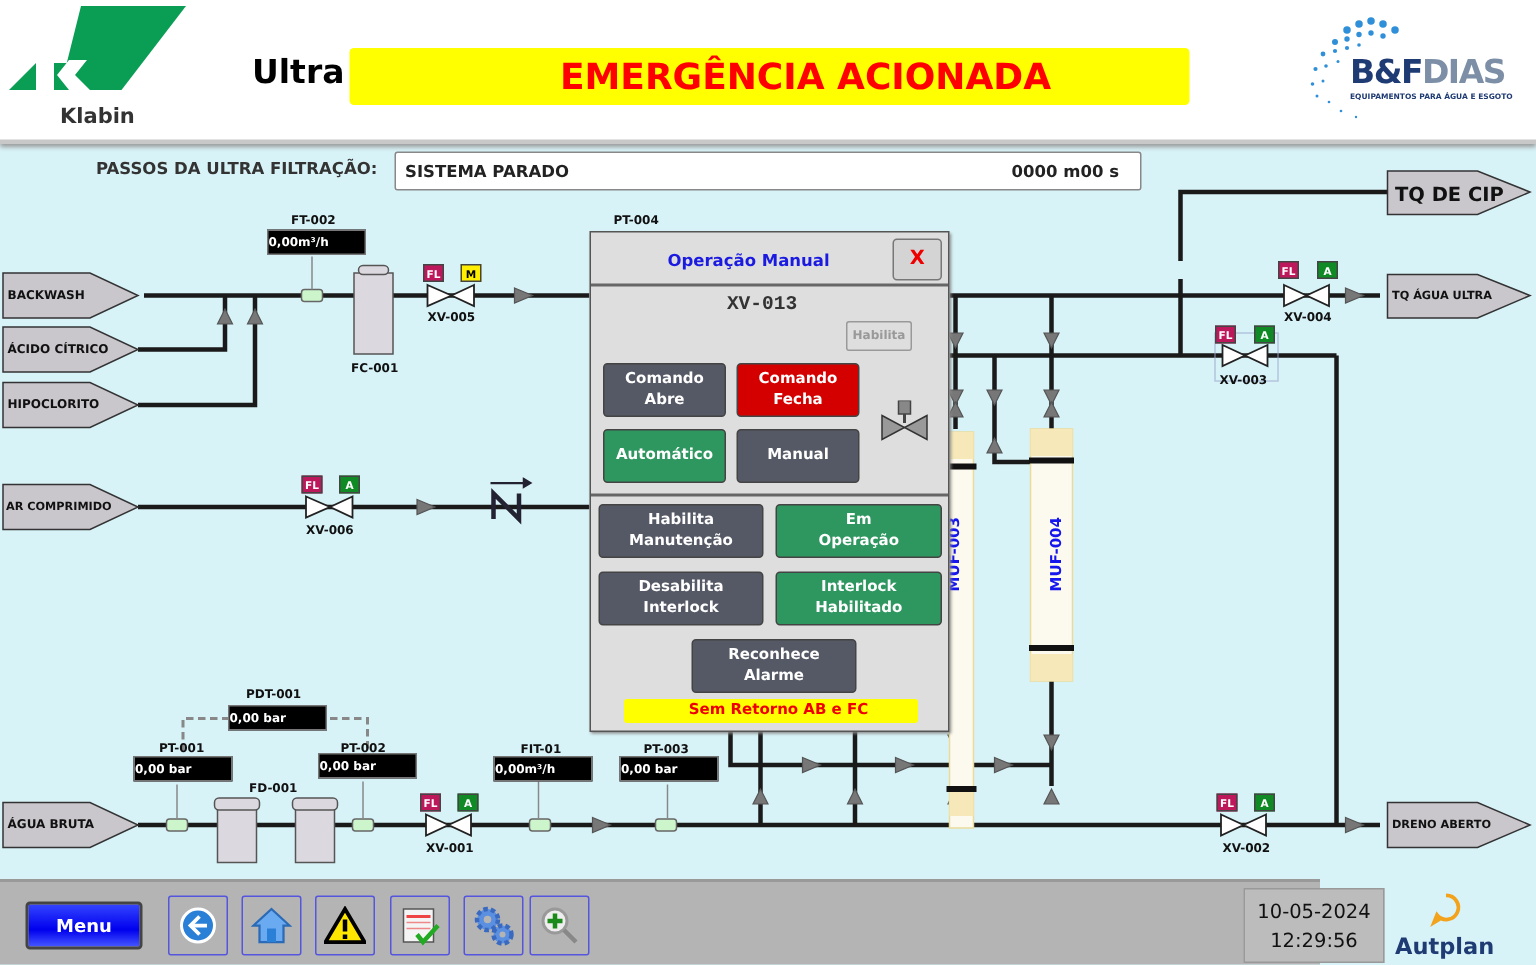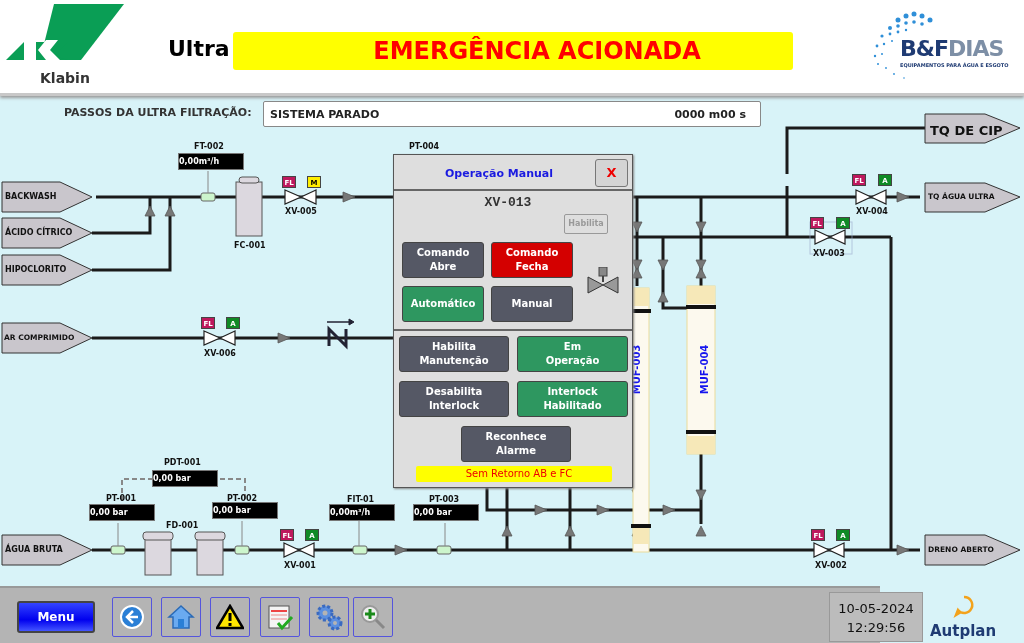--- a/index.html
+++ b/index.html
@@ -34,21 +34,21 @@
   .popup-title { position: absolute; left: 0; width: 210px; top: 12px; text-align: center; font-weight: bold; font-size: 11px; color: #1a1ae0; }
   .popup-close { position: absolute; right: 4px; top: 4px; width: 33px; height: 28px; background: #d4d4d4; border: 1px solid #777; border-radius: 3px; color: #e00; font-weight: bold; font-size: 13px; text-align: center; line-height: 26px; }
   .popup-tag { position: absolute; top: 40px; left: 0; width: 228px; text-align: center; font-weight: bold; font-size: 13px; color: #333; font-family: Liberation Mono, monospace; }
   .interlock-st { position: absolute; left: 32px; top: 59px; width: 136px; height: 20px; border: 1px solid #999; border-radius: 2px; color: #999; font-weight: bold; font-size: 10px; text-align: center; line-height: 18px; }
   .inhibido { position: absolute; left: 170px; top: 59px; width: 44px; height: 20px; border: 1px solid #999; border-radius: 2px; color: #999; font-weight: bold; font-size: 8px; text-align: center; line-height: 18px; }
   .pbtn { position: absolute; border: 1px solid #444; border-radius: 3px; color: #fff; font-weight: bold; font-size: 10px; text-align: center; display: flex; align-items: center; justify-content: center; line-height: 14px; }
   .pbtn.gray { background: #555865; }
   .pbtn.red { background: #d40000; }
   .pbtn.green { background: #2e9760; }
   .popup-div { position: absolute; left: 0; top: 174px; width: 238px; border-top: 2px solid #666; }
-  .no-return { position: absolute; left: 22px; top: 311px; width: 196px; height: 16px; background: #ffff00; border-radius: 2px; color: #e00; font-weight: normal; font-size: 10px; text-align: center; line-height: 16px; padding-left: 10px; }
+  .no-return { position: absolute; left: 22px; top: 311px; width: 196px; height: 16px; background: #ffff00; border-radius: 2px; color: #e00; font-weight: bold; font-size: 10px; text-align: center; line-height: 16px; padding-left: 10px; }
   .valve-icon { position: absolute; left: 192px; top: 112px; }
 
   .footer { position: absolute; left: 0; top: 586px; width: 880px; height: 57px; background: #b4b4b4; border-top: 2px solid #999; }
   .menu-btn { position: absolute; left: 17px; top: 13px; width: 78px; height: 32px; background: linear-gradient(#3344ff, #0000ee 60%, #4455ff); border: 2px solid #444; border-radius: 3px; color: #fff; font-weight: bold; font-size: 12px; text-align: center; line-height: 28px; }
   .nav-btn { position: absolute; top: 9px; width: 40px; height: 40px; border: 1px solid #5555dd; border-radius: 2px; background: #b4b4b4; display: flex; align-items: center; justify-content: center; }
   .datetime { position: absolute; left: 829px; top: 4px; width: 94px; height: 50px; border: 1px solid #999; background: #bcbcbc; text-align: center; font-size: 13px; color: #111; padding-top: 6px; line-height: 19px; }
   .autplan { position: absolute; left: 930px; top: 34px; font-weight: bold; font-size: 15px; color: #1f3b73; }
   .autplan-icon { position: absolute; left: 953px; top: 6px; }
 </style>
 </head>

